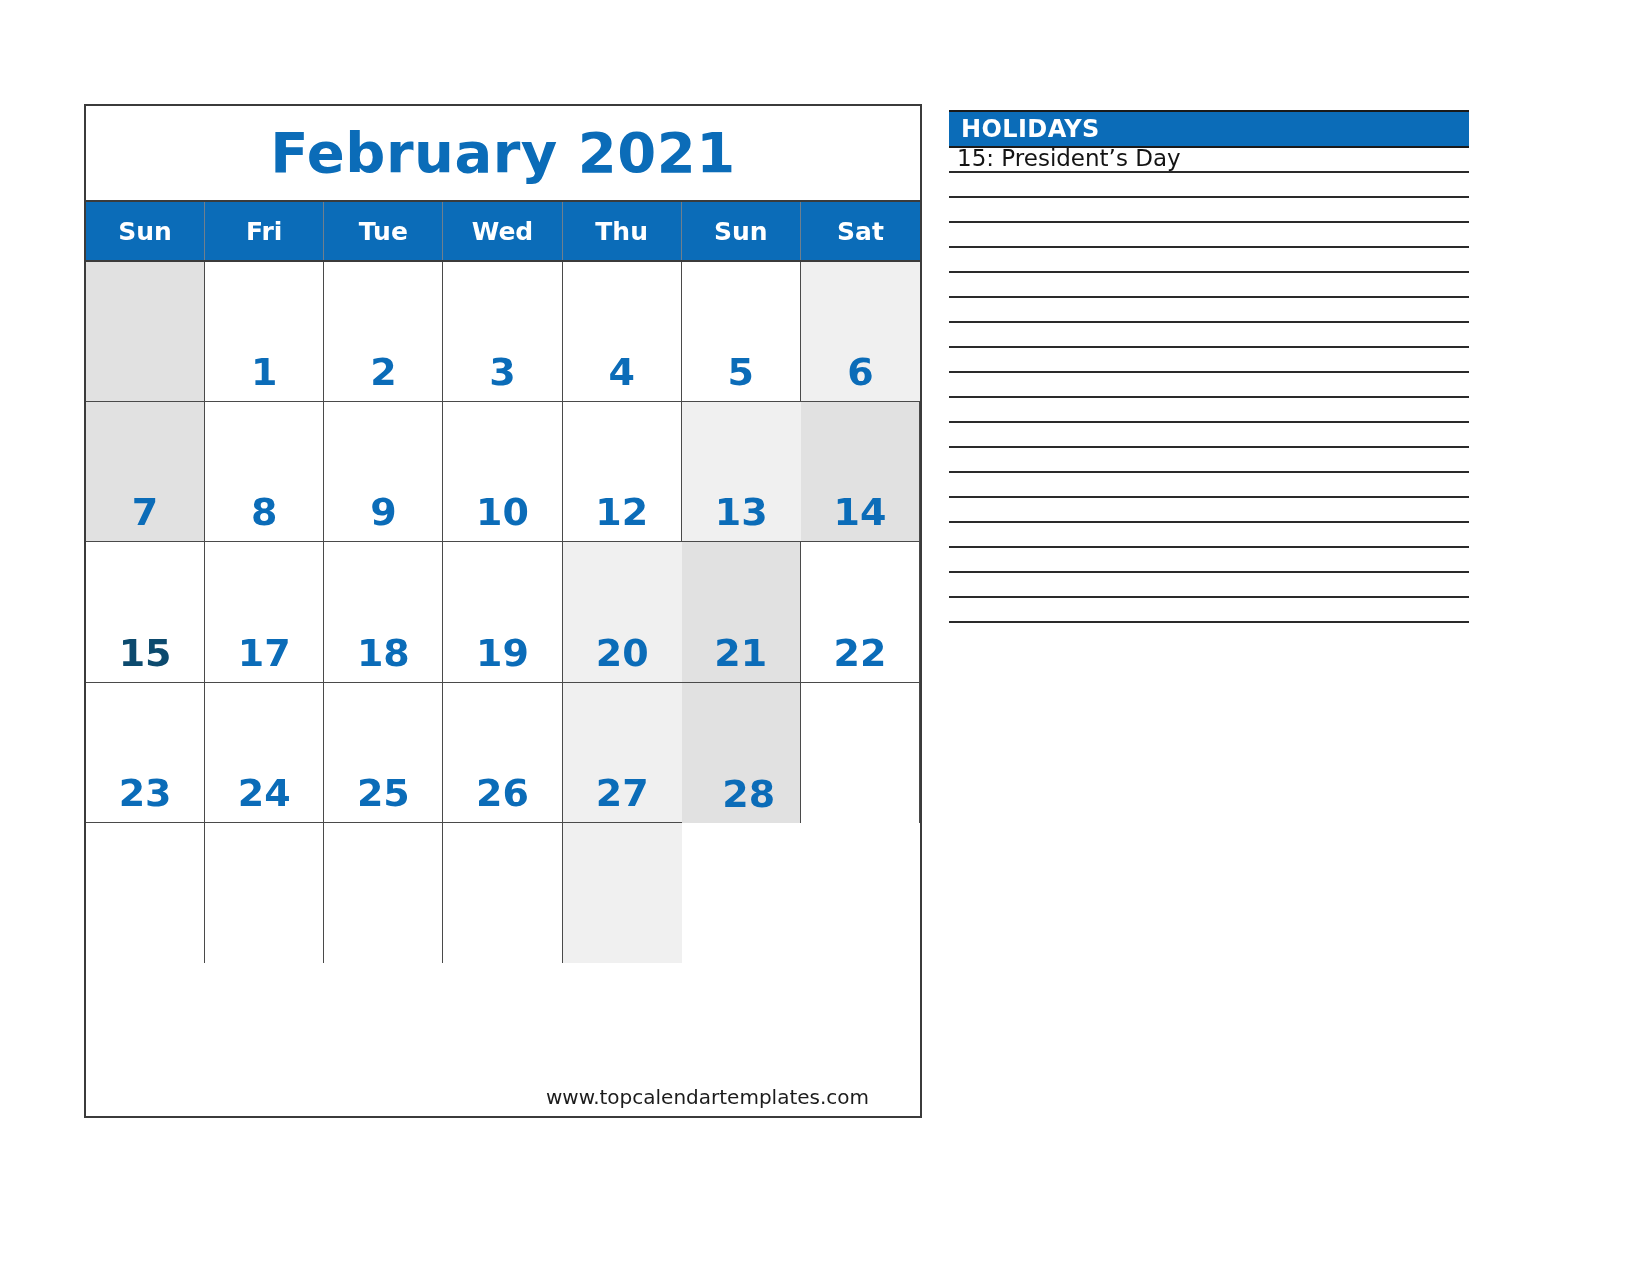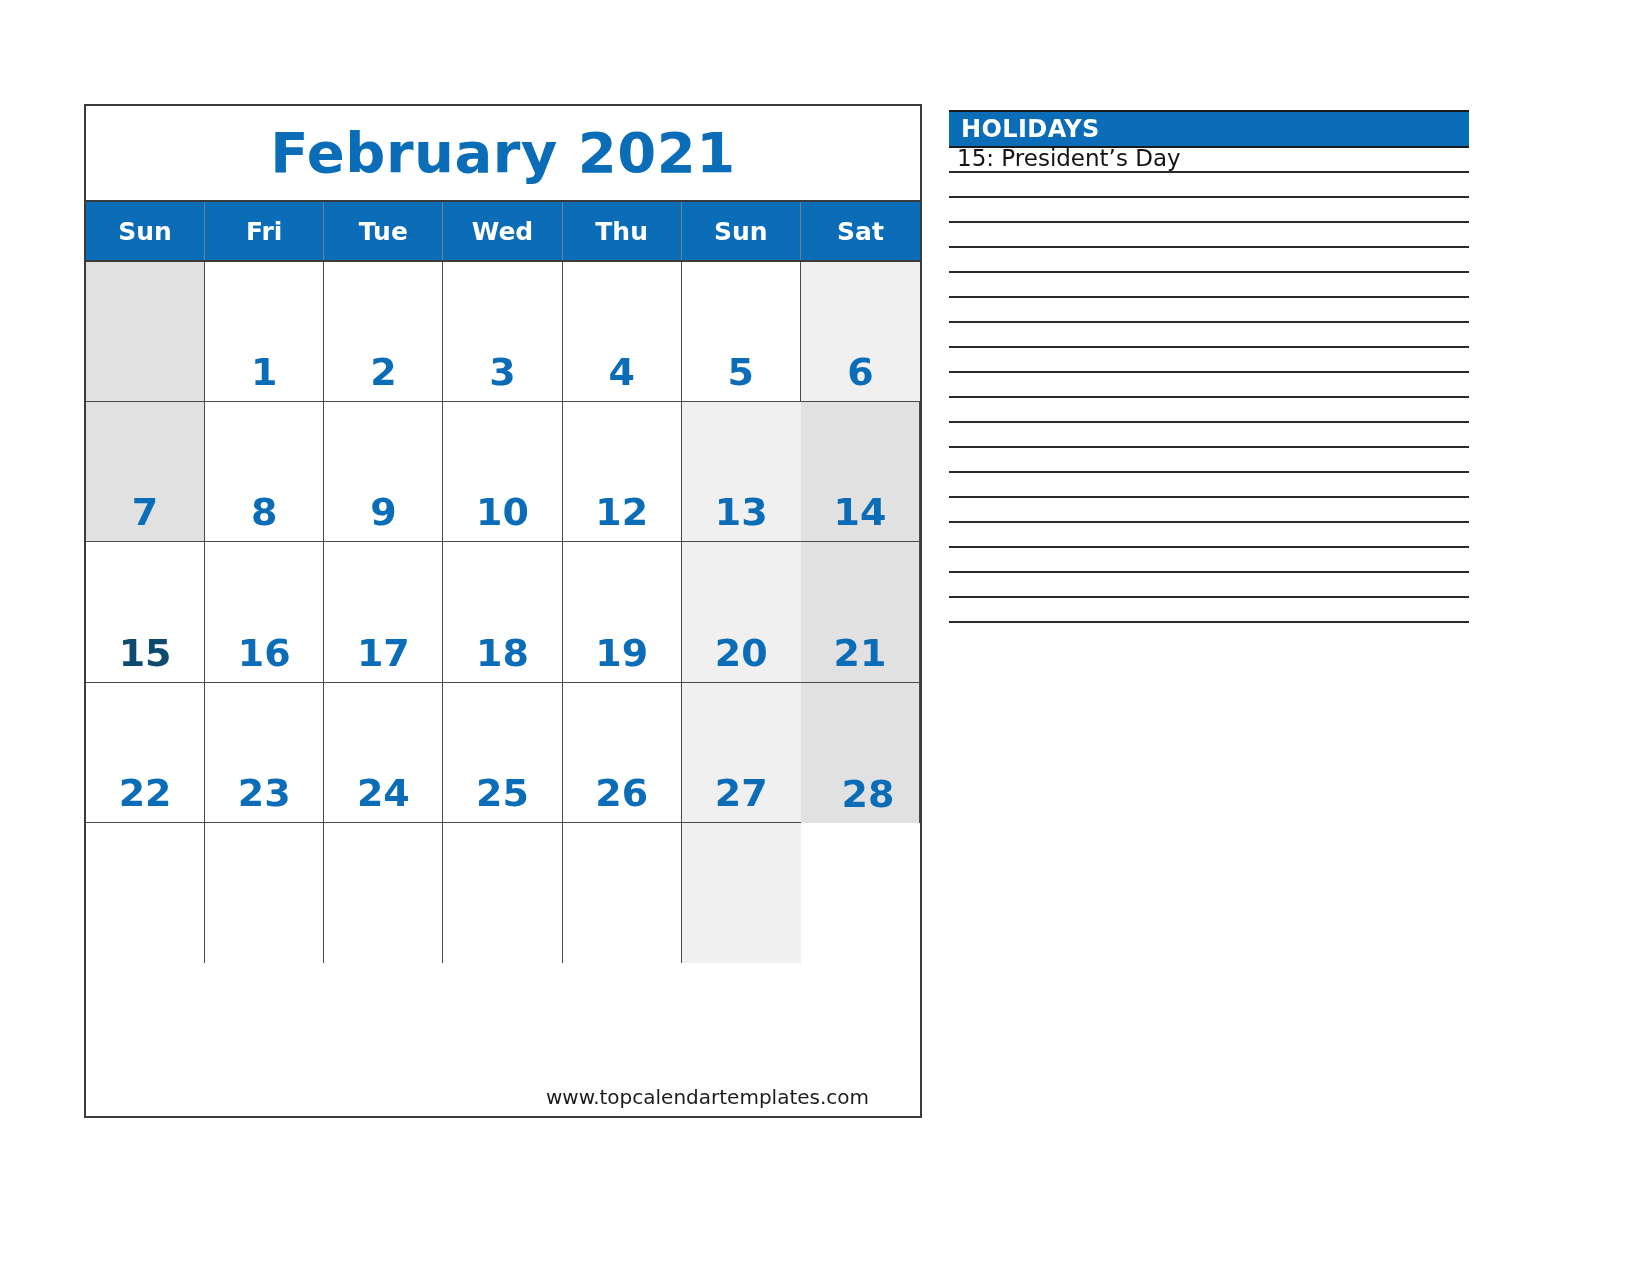--- a/index.html
+++ b/index.html
@@ -253,23 +253,20 @@
         <div class="date-cell col-sat">
           <span class="date-num">13</span>
         </div>
         <div class="date-cell col-sun">
           <span class="date-num">14</span>
         </div>
         <div class="date-cell ">
           <span class="date-num holiday">15</span>
         </div>
         <div class="date-cell ">
-          <span class="date-num">16</span>
-        </div>
-        <div class="date-cell ">
           <span class="date-num">17</span>
         </div>
         <div class="date-cell ">
           <span class="date-num">18</span>
         </div>
         <div class="date-cell ">
           <span class="date-num">19</span>
         </div>
         <div class="date-cell col-sat">
           <span class="date-num">20</span>

